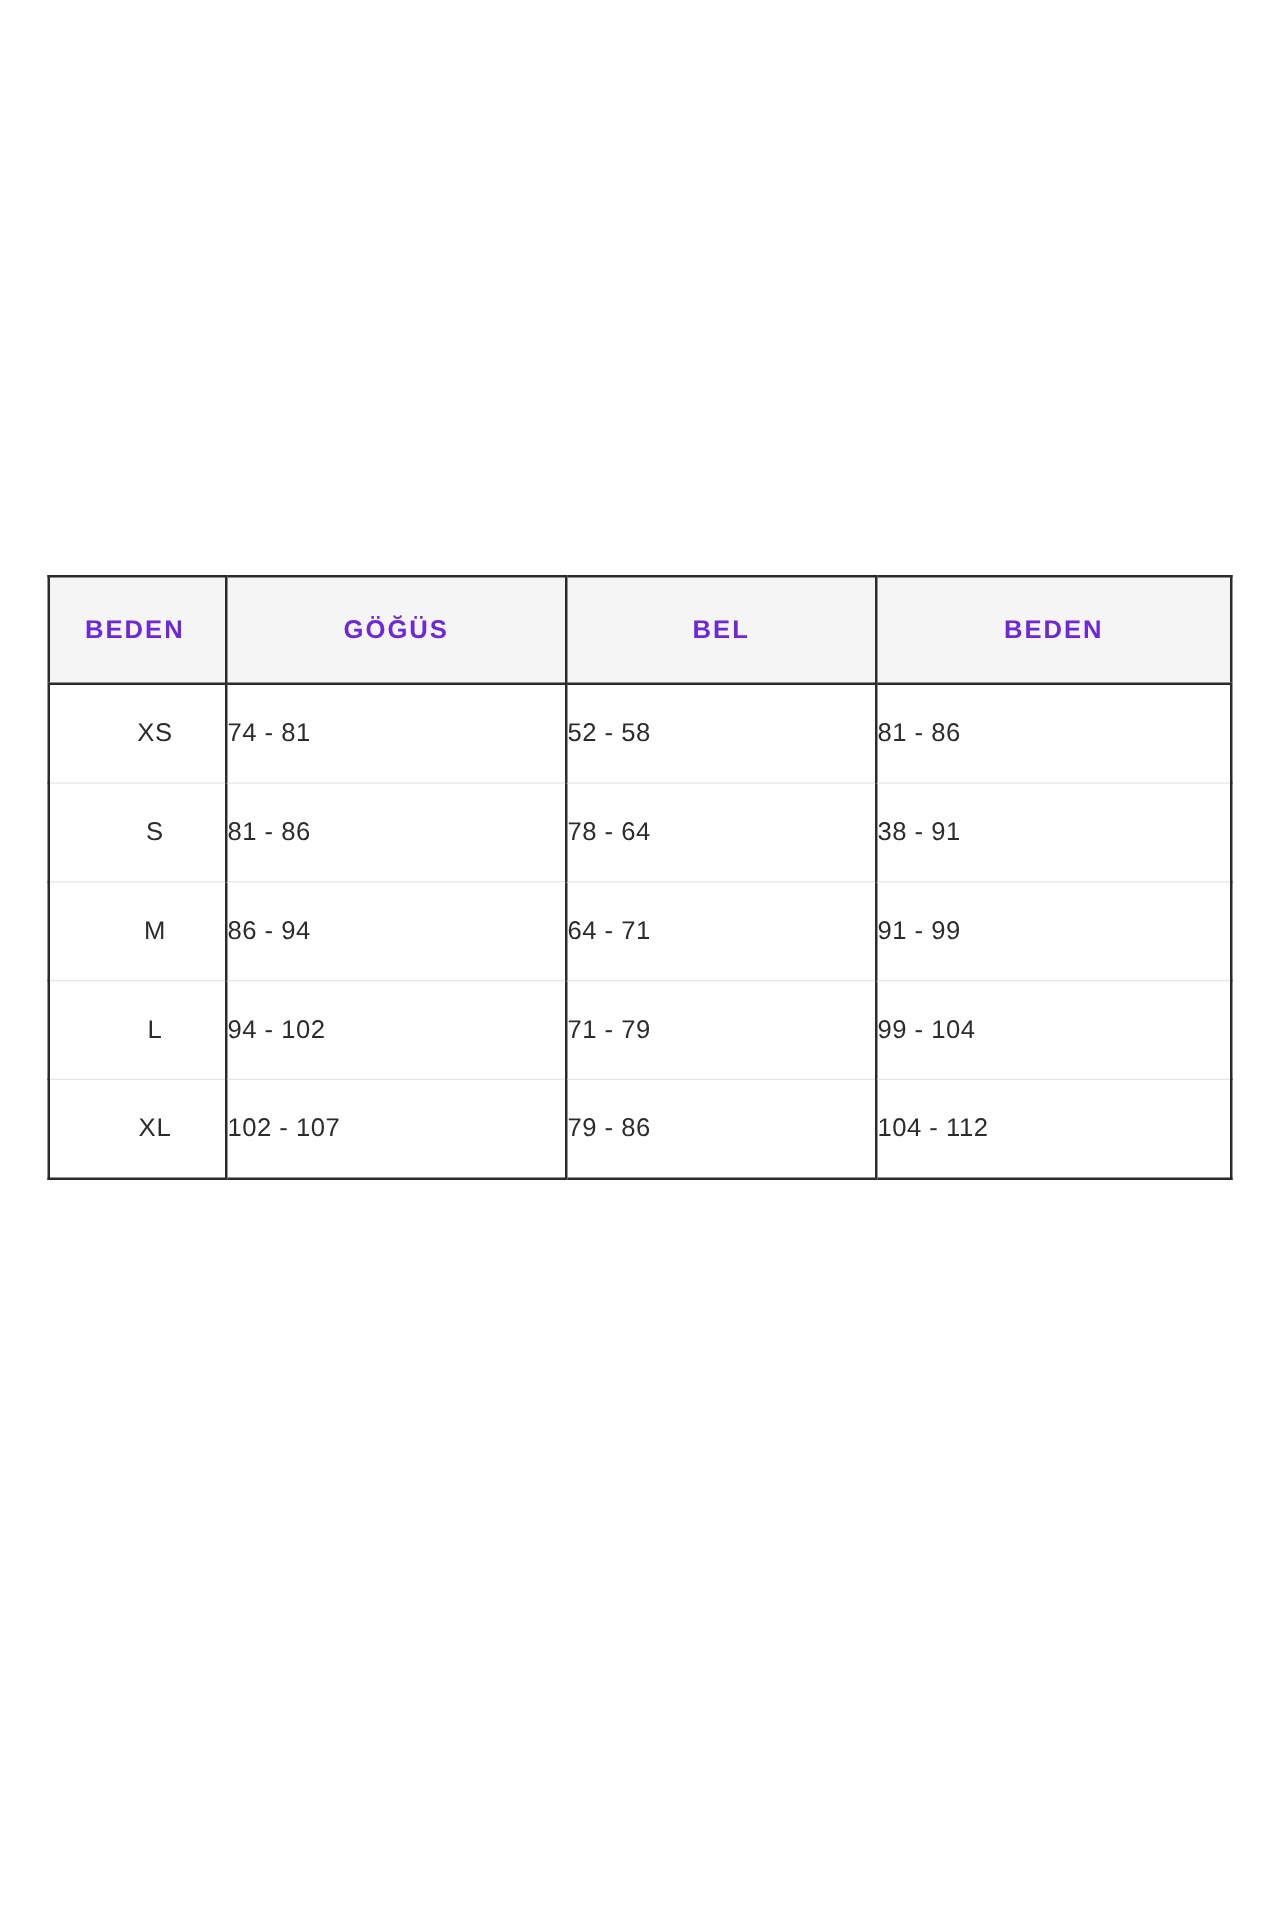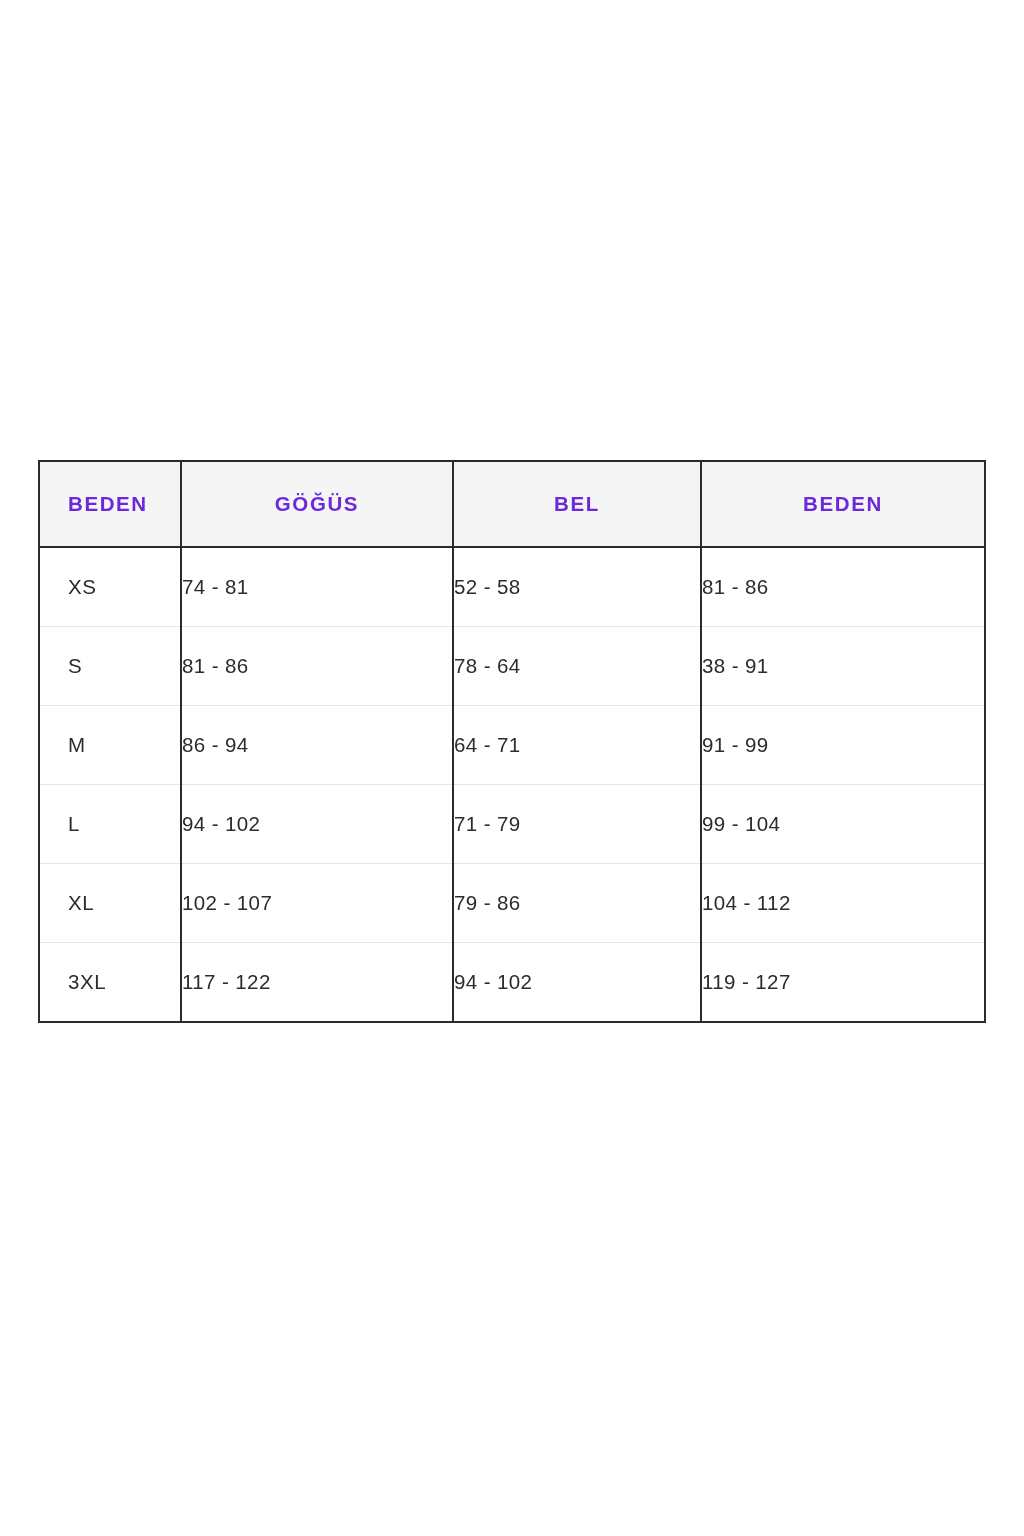--- a/index.html
+++ b/index.html
@@ -72,21 +72,21 @@
     border-right: 2px solid #2b2b2b;
     border-bottom: 1px solid #e6e6e6;
     font-size: 20.5px;
     color: #2c2c2c;
     text-align: left;
     vertical-align: middle;
     padding: 0;
     letter-spacing: 0.4px;
   }
   table.size-table tbody td.first {
-    text-align: left;
+    text-align: center;
     padding-left: 28px;
     letter-spacing: 0.6px;
   }
   table.size-table tbody td:last-child {
     border-right: none;
   }
   table.size-table tbody tr:last-child td {
     border-bottom: none;
   }
 </style>
@@ -134,22 +134,16 @@
           <td>94 - 102</td>
           <td>71 - 79</td>
           <td>99 - 104</td>
         </tr>
         <tr>
           <td class="first">XL</td>
           <td>102 - 107</td>
           <td>79 - 86</td>
           <td>104 - 112</td>
         </tr>
-        <tr>
-          <td class="first">3XL</td>
-          <td>117 - 122</td>
-          <td>94 - 102</td>
-          <td>119 - 127</td>
-        </tr>
       </tbody>
     </table>
   </div>
 </div>
 
 </body></html>

